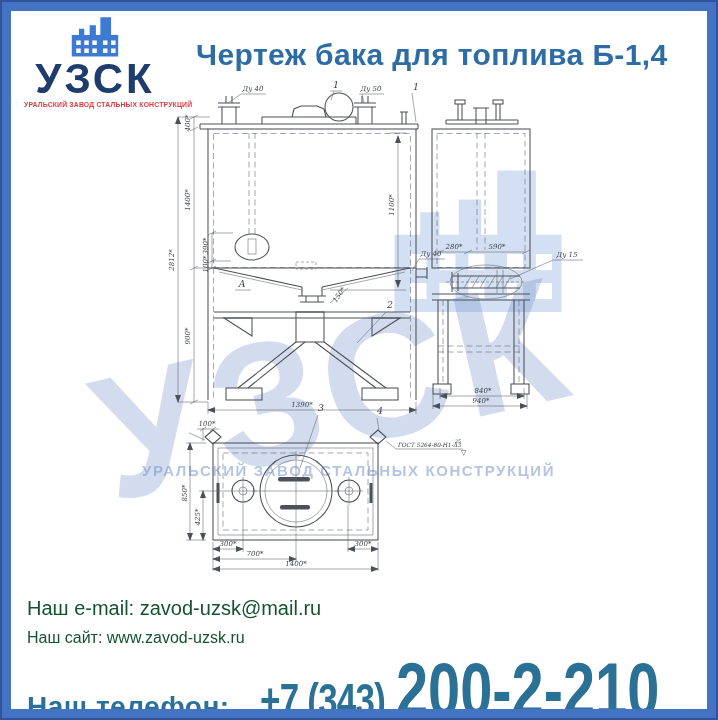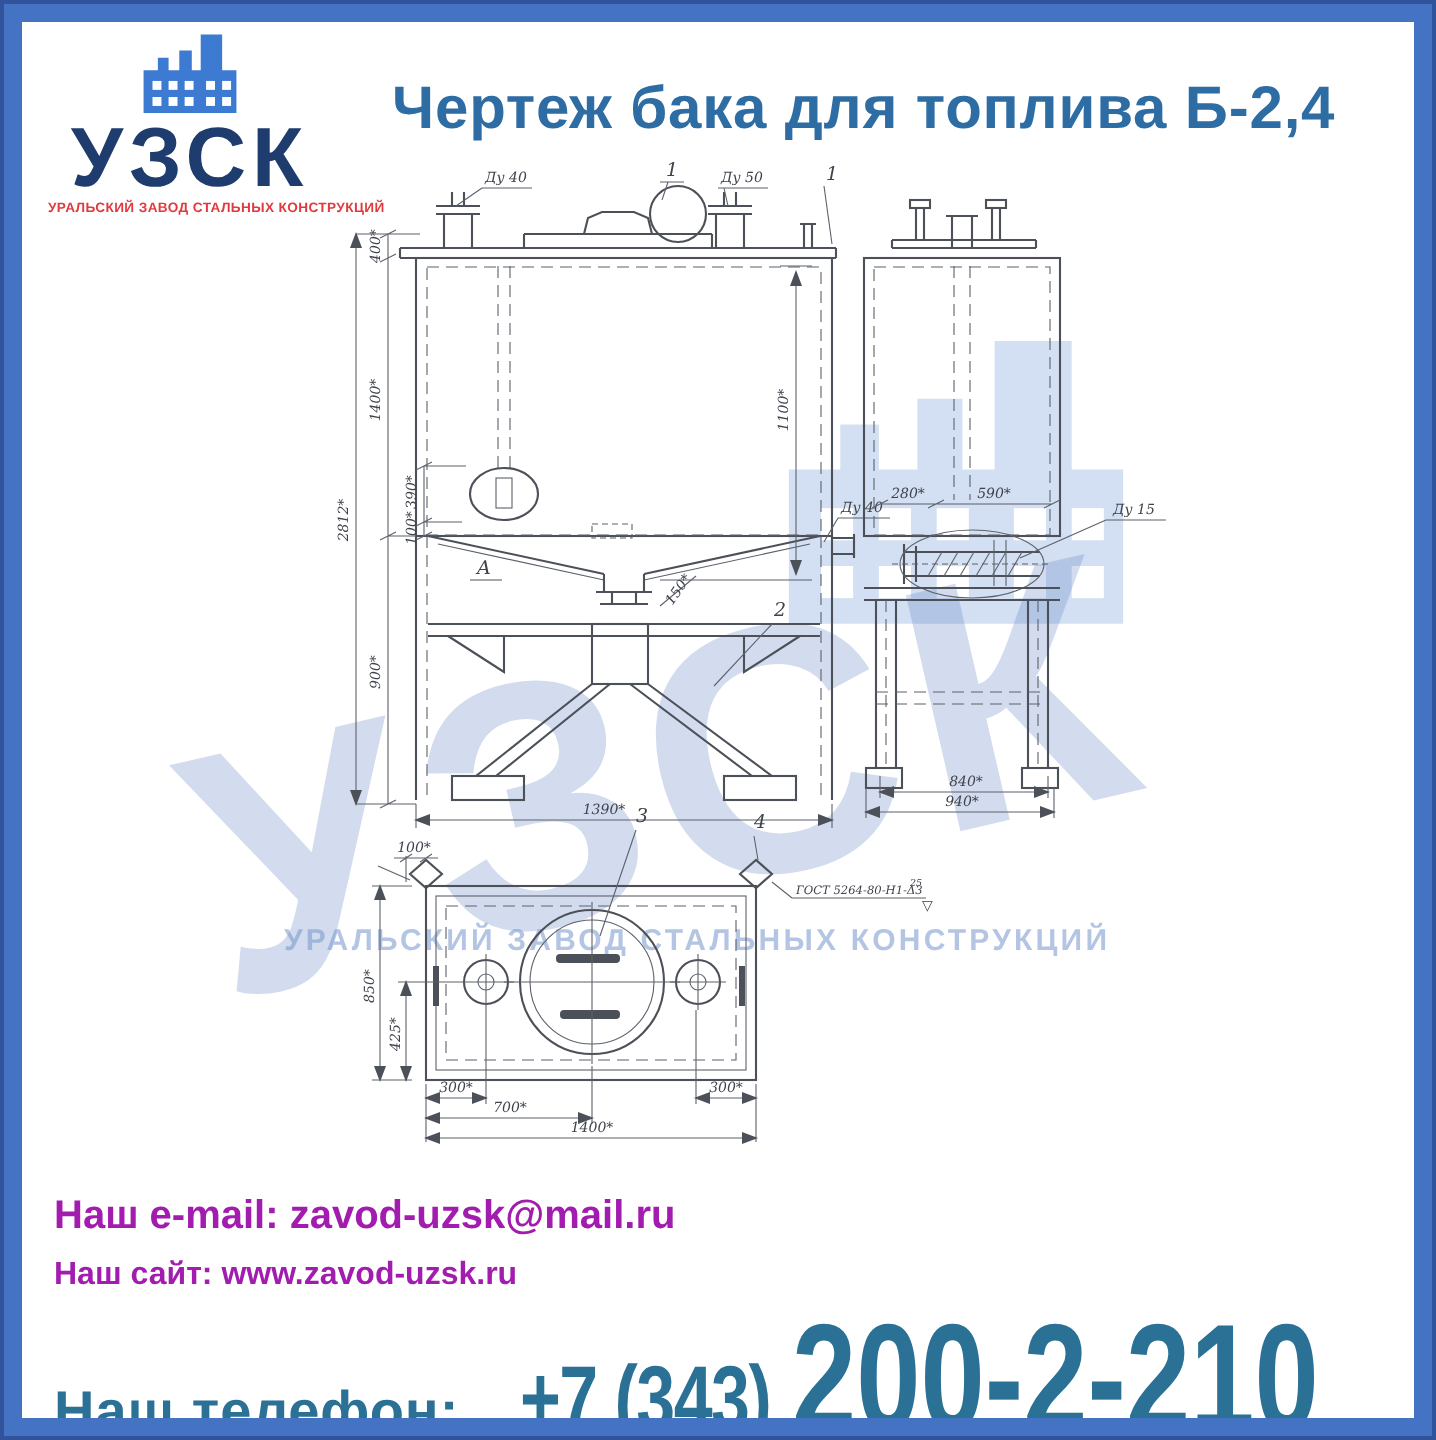--- a/index.html
+++ b/index.html
@@ -34,21 +34,21 @@
   .drawing .dash2{stroke-dasharray:3 2}
   .drawing .fillc{fill:#4c5058;stroke:none}
   .drawing text{font-family:"DejaVu Serif",serif;font-style:italic;fill:#3f434c;stroke:none}
   .drawing .dim{font-size:7px;text-anchor:middle}
   .drawing .itm{font-size:9.5px;text-anchor:middle}
   .drawing .note{font-size:5.8px;text-anchor:start}
   .drawing .note2{font-size:4.8px;text-anchor:start}
   .drawing .flag{font-size:7px;text-anchor:start;font-style:normal}
 
   
-  .contact{position:absolute;left:27px;color:#a21caf;font-weight:bold;z-index:5;white-space:nowrap}
+  .contact{position:absolute;left:27px;color:#14532d;font-weight:normal;z-index:5;white-space:nowrap}
   .contact.email{top:597px;font-size:20px}
   .contact.site{top:629px;font-size:16px}
   .phone-row{position:absolute;left:27px;top:652px;z-index:5;display:flex;align-items:baseline;
              color:#2a7195;white-space:nowrap}
   .phone-label{font-size:28px;font-weight:bold;letter-spacing:0.5px}
   .phone-area{font-size:46px;font-weight:bold;margin-left:30px;display:inline-block;
               transform:scaleX(0.76);transform-origin:left bottom;letter-spacing:-1px;line-height:1}
   .phone-num{font-size:76px;font-weight:bold;margin-left:-28px;display:inline-block;
              transform:scaleX(0.76);transform-origin:left bottom;letter-spacing:0px;line-height:1}
 </style>
@@ -83,21 +83,21 @@
     <rect x="46" y="28" width="5" height="5" fill="#ffffff"></rect>
     <rect x="7" y="37" width="5" height="5" fill="#ffffff"></rect>
       <rect x="16" y="37" width="5" height="5" fill="#ffffff"></rect>
     <rect x="25" y="37" width="5" height="5" fill="#ffffff"></rect>
       <rect x="37" y="37" width="5" height="5" fill="#ffffff"></rect>
     <rect x="46" y="37" width="5" height="5" fill="#ffffff"></rect>
   </svg>
   <div class="logo-abbr">УЗСК</div>
   <div class="logo-slogan">УРАЛЬСКИЙ ЗАВОД СТАЛЬНЫХ КОНСТРУКЦИЙ</div>
 </div>
-<h1 class="title">Чертеж бака для топлива Б-2,4</h1>
+<h1 class="title">Чертеж бака для топлива Б-1,4</h1>
 
 <svg class="drawing" width="718" height="720" viewBox="0 0 718 720">
   <defs>
     <marker id="ae" markerUnits="userSpaceOnUse" markerWidth="8" markerHeight="6" refX="7" refY="3" orient="auto">
       <path d="M0,0L8,3L0,6Z" fill="#4c5058"></path>
       </marker>
     <marker id="as" markerUnits="userSpaceOnUse" markerWidth="8" markerHeight="6" refX="1" refY="3" orient="auto">
       <path d="M8,0L0,3L8,6Z" fill="#4c5058"></path>
       </marker>
   </defs>

